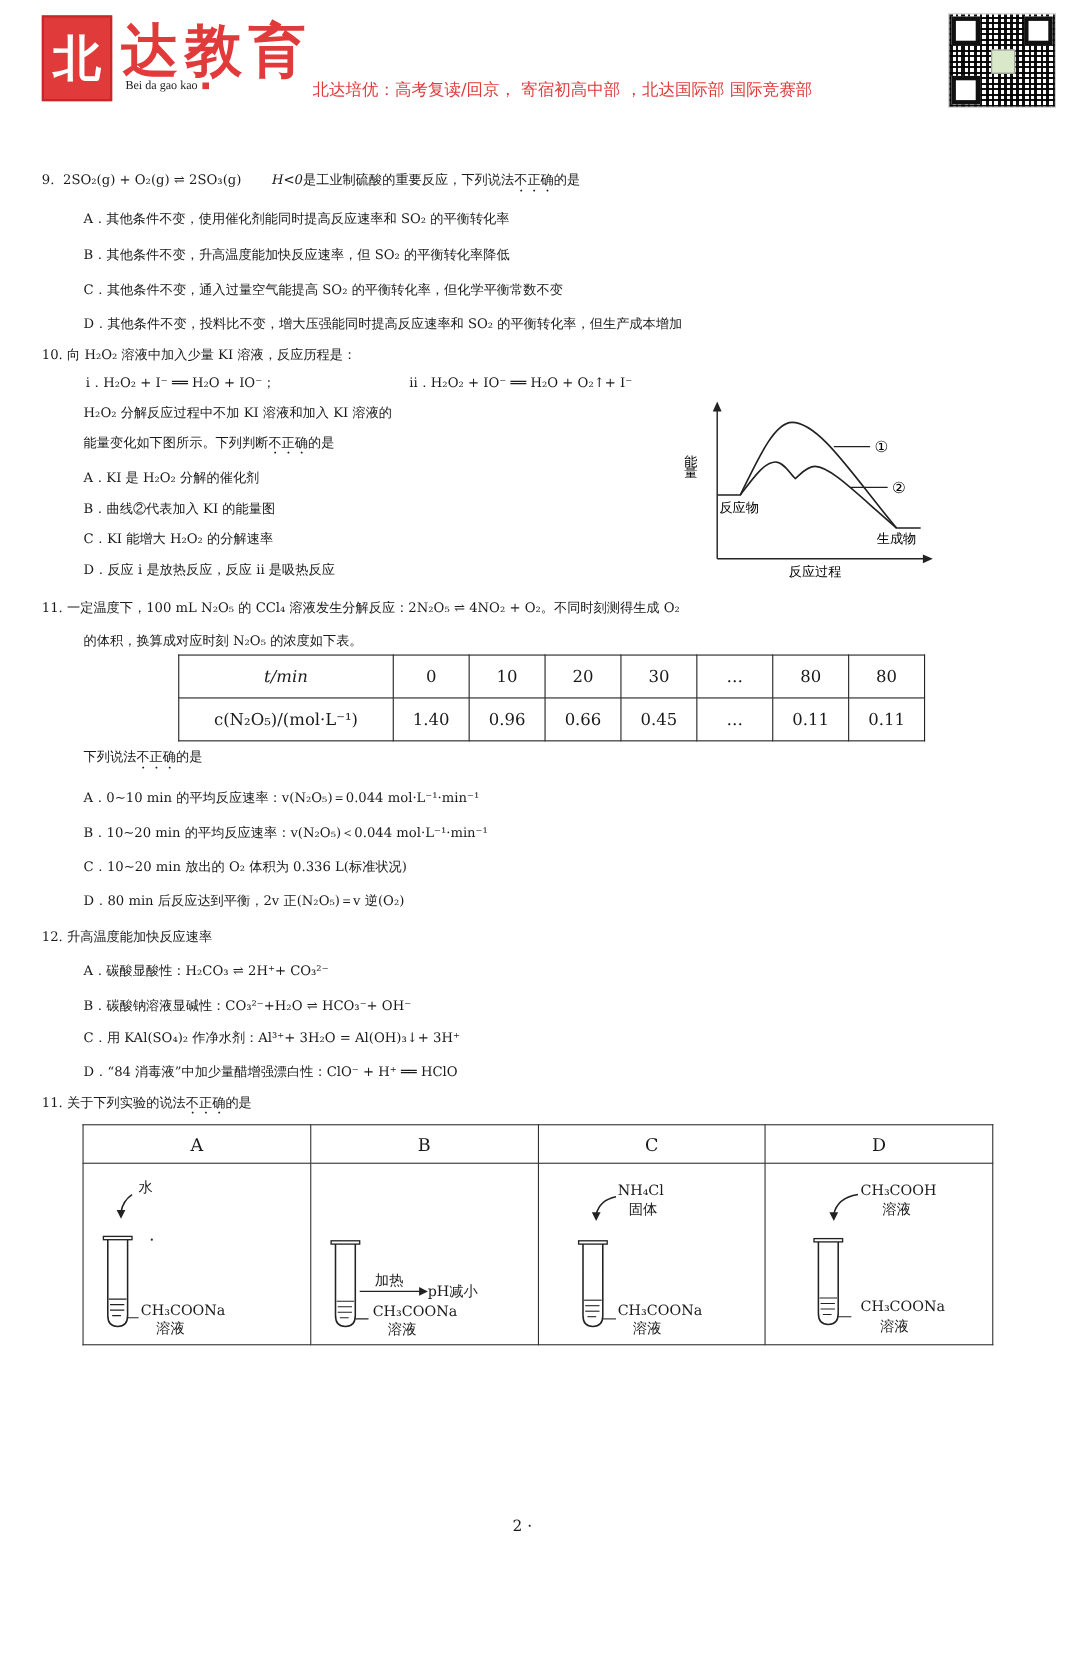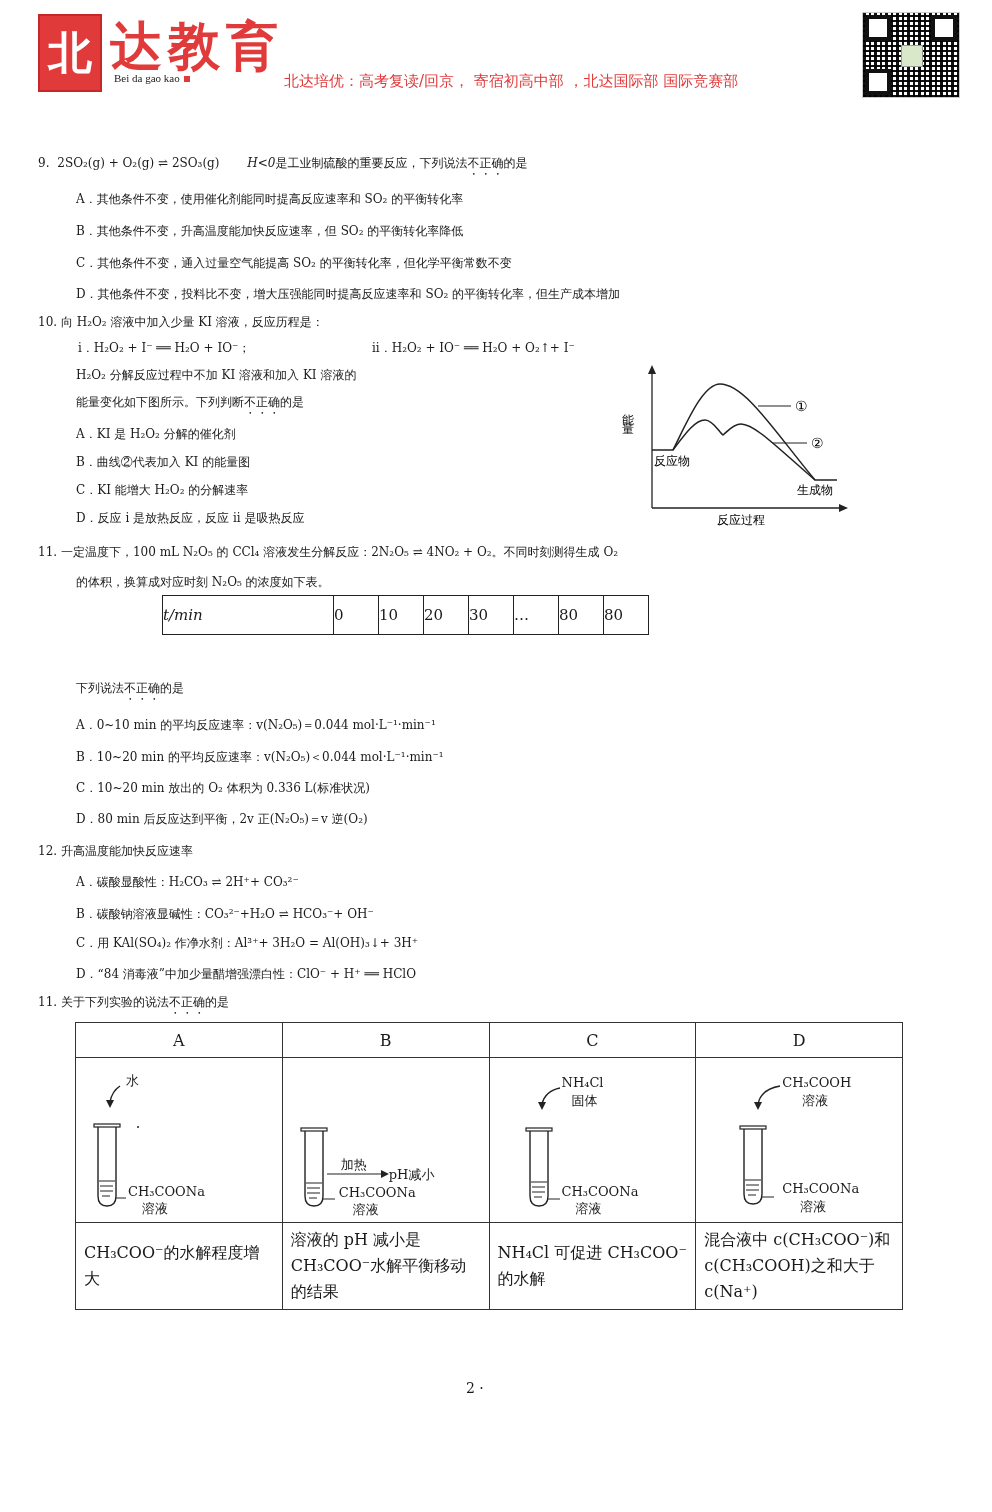--- a/index.html
+++ b/index.html
@@ -22,21 +22,21 @@
         background-blend-mode:multiply; border:1px solid #ccc; }
   .qr .c { position:absolute; width:18px; height:18px; border:4px solid #111; background:#fff; }
   .qr .mid { position:absolute; left:38px; top:32px; width:20px; height:20px; background:#d9e8c8; border:1px solid #999; }
   
   .line { font-size:12px; white-space:nowrap; line-height:22px; }
   .dot { text-emphasis: dot; -webkit-text-emphasis: dot; text-emphasis-position: under; -webkit-text-emphasis-position: under; }
   
   .diagram { left:615px; top:362px; width:245px; height:165px; }
   
   table.t11 { position:absolute; left:162px; top:595px; border-collapse:collapse; font-size:15px; }
-  table.t11 td { border:1.5px solid #222; height:38px; text-align:left; padding:0 0; }
+  table.t11 td { border:1.5px solid #222; height:38px; text-align:center; padding:0 12px; }
   
   table.t13 { position:absolute; left:75px; top:1022px; width:828px; border-collapse:collapse; font-size:15px; }
   table.t13 td { border:1.5px solid #333; vertical-align:top; }
   table.t13 td.h { height:32px; text-align:center; vertical-align:middle; font-size:16px; }
   table.t13 td.fig { height:162px; position:relative; }
   table.t13 td.desc { height:78px; padding:4px 8px; line-height:26px; font-size:16px; vertical-align:middle; }
   .tube { position:absolute; }
   .lbl { position:absolute; font-size:13px; white-space:nowrap; line-height:17px; }
   .page-num { left:466px; top:1380px; font-size:14px; }
 </style>
@@ -111,20 +111,30 @@
       <tr>
     <td style="width:170px;font-style:italic">t/min</td>
     <td style="width:44px">0</td>
     <td style="width:44px">10</td>
     <td style="width:44px">20</td>
     <td style="width:44px">30</td>
     <td style="width:44px">…</td>
     <td style="width:44px">80</td>
     <td style="width:44px">80</td>
   </tr>
+  <tr>
+    <td>c(N₂O₅)/(mol·L⁻¹)</td>
+    <td>1.40</td>
+    <td>0.96</td>
+    <td>0.66</td>
+    <td>0.45</td>
+    <td>…</td>
+    <td>0.11</td>
+    <td>0.11</td>
+  </tr>
 </tbody>
   </table>
 
 <div class="abs line" style="left:76px;top:677px">
   <span>下列说法</span><span class="dot">不正确</span><span>的是</span>
 </div>
 <div class="abs line" style="left:76px;top:714px">A．0~10 min 的平均反应速率：v(N₂O₅)＝0.044 mol·L⁻¹·min⁻¹</div>
 <div class="abs line" style="left:76px;top:746px">B．10~20 min 的平均反应速率：v(N₂O₅)＜0.044 mol·L⁻¹·min⁻¹</div>
 <div class="abs line" style="left:76px;top:777px">C．10~20 min 放出的 O₂ 体积为 0.336 L(标准状况)</div>
 <div class="abs line" style="left:76px;top:808px">D．80 min 后反应达到平衡，2v 正(N₂O₅)＝v 逆(O₂)</div>
@@ -218,22 +228,16 @@
         <line x1="50" y1="132" x2="63" y2="132" stroke="#222"></line>
         <line x1="52" y1="137" x2="60" y2="137" stroke="#222"></line>
         <line x1="66" y1="139" x2="78" y2="139" stroke="#222"></line>
       </svg>
       <span class="lbl" style="left:86px;top:16px">CH₃COOH</span>
       <span class="lbl" style="left:106px;top:34px">溶液</span>
       <span class="lbl" style="left:86px;top:122px">CH₃COONa</span>
       <span class="lbl" style="left:104px;top:140px">溶液</span>
     </td>
   </tr>
-  <tr>
-    <td class="desc">CH₃COO⁻的水解程度增大</td>
-    <td class="desc">溶液的 pH 减小是 CH₃COO⁻水解平衡移动的结果</td>
-    <td class="desc">NH₄Cl 可促进 CH₃COO⁻的水解</td>
-    <td class="desc">混合液中 c(CH₃COO⁻)和 c(CH₃COOH)之和大于 c(Na⁺)</td>
-  </tr>
 </tbody>
   </table>
 
 <div class="abs page-num">2 ·</div>
 
 </body></html>

